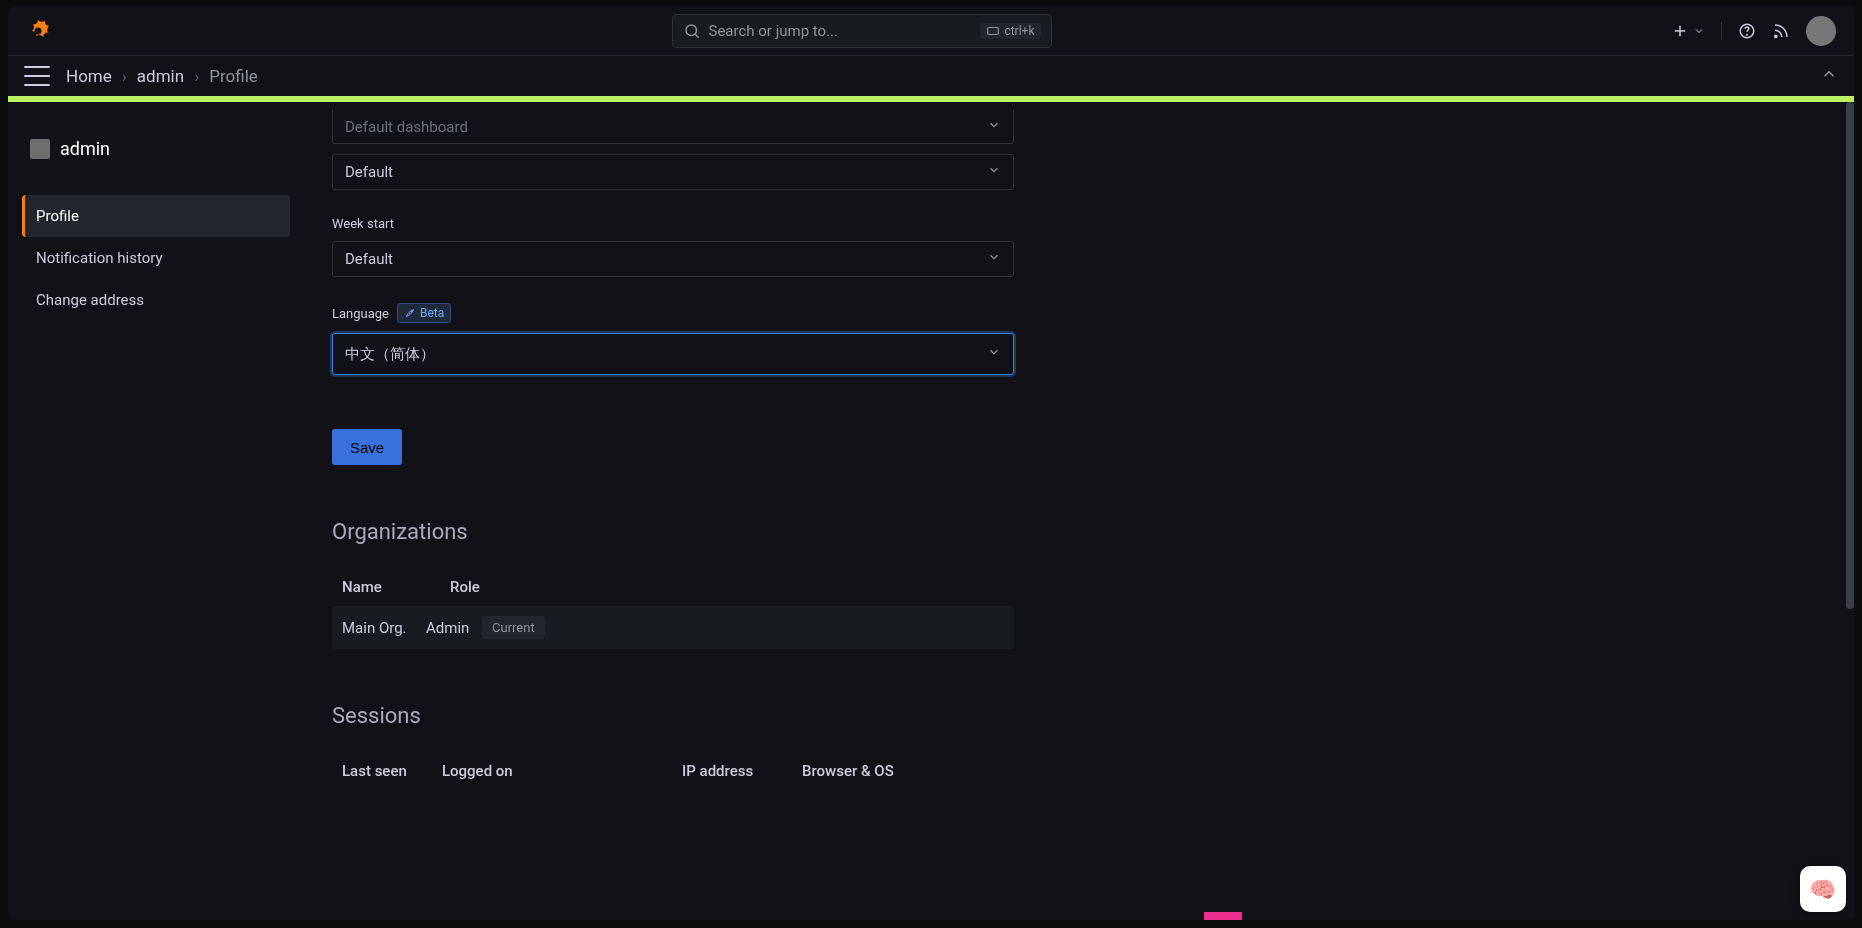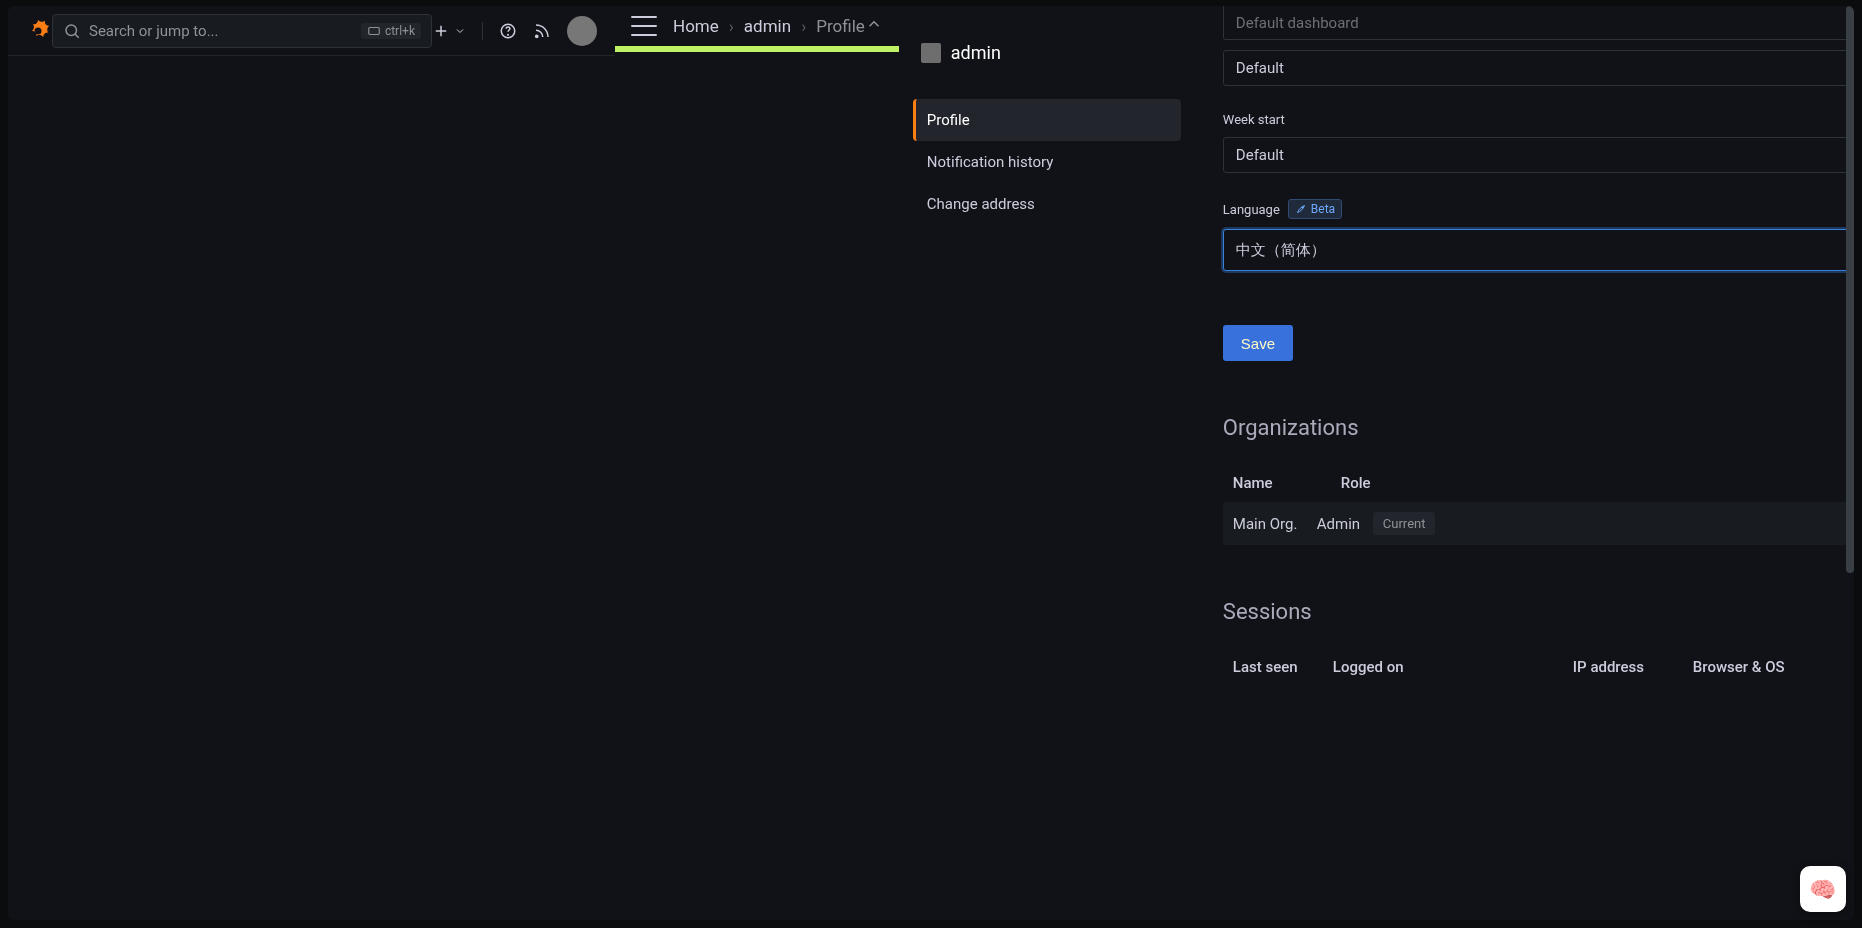--- a/index.html
+++ b/index.html
@@ -11,20 +11,21 @@
   height: 928px;
   overflow: hidden;
   position: relative;
 }
 .app-frame {
   position: absolute;
   left: 8px; top: 6px; right: 8px; bottom: 8px;
   background: #111217;
   border-radius: 6px;
   display: flex;
+  flex-direction: column;
   overflow: hidden;
 }
 
 
 .topbar {
   height: 50px;
   display: flex;
   align-items: center;
   padding: 0 12px;
   border-bottom: 1px solid #22252b;
@@ -138,21 +139,21 @@
   color: #6ea8fe;
   font-size: 12px;
   padding: 2px 6px;
   border-radius: 3px;
 }
 .save-btn {
   margin-top: 54px;
   height: 36px;
   padding: 0 18px;
   background: #3871dc;
-  color: #fef9c3;
+  color: #000000;
   border: none;
   border-radius: 3px;
   font-size: 15px;
   cursor: pointer;
 }
 
 
 .section-title { font-size: 22px; color: #aab; margin-top: 54px; margin-bottom: 24px; font-weight: 400; }
 .org-table { }
 .org-header { display: flex; gap: 28px; padding: 10px; font-size: 15px; color: #ccccdc; font-weight: 500; }
@@ -306,21 +307,21 @@
       </div>
       <div class="nav-item">
         <span>Change address</span>
       </div>
     </div>
 
     <div class="content-wrap">
       <div class="content">
         <div class="content-col">
 
-          <div class="select-box placeholder" style="margin-top:0;height:34px;border-top:none;border-radius:0 0 3px 3px;align-items:center;">
+          <div class="select-box placeholder" style="margin-top:8px;height:34px;border-top:none;border-radius:0 0 3px 3px;align-items:center;">
             <span>Default dashboard</span>
             <span class="chev">
               <svg style="width:14px;height:14px" viewBox="0 0 24 24" fill="none" stroke="currentColor" stroke-width="2">
                   <polyline points="6 9 12 15 18 9"></polyline>
                 </svg>
             </span>
           </div>
 
           <div class="select-box">
             <span>Default</span>

